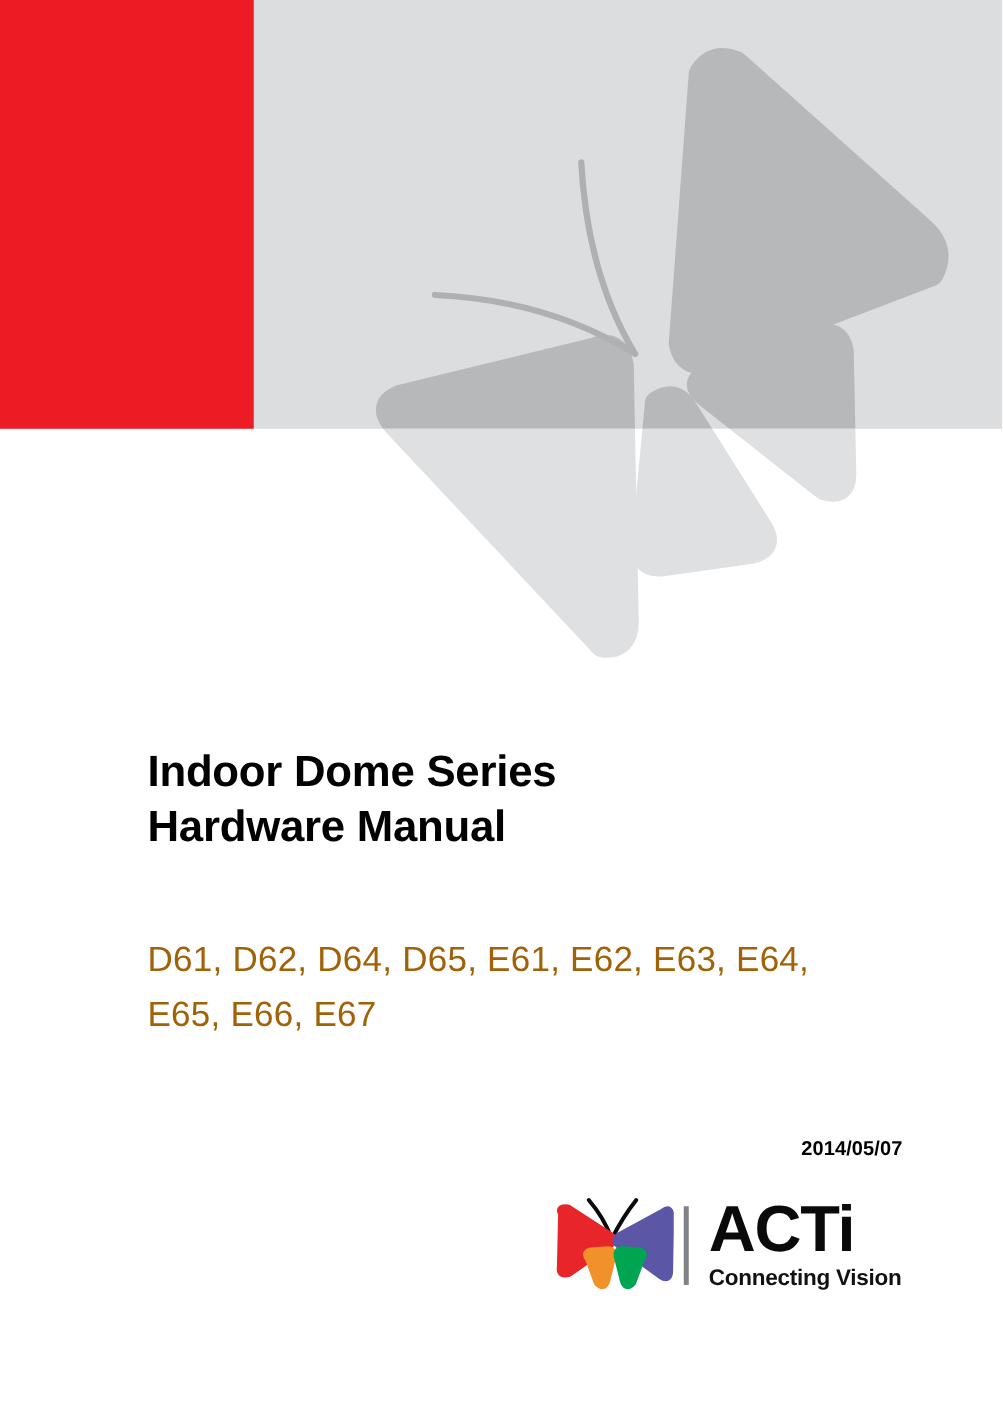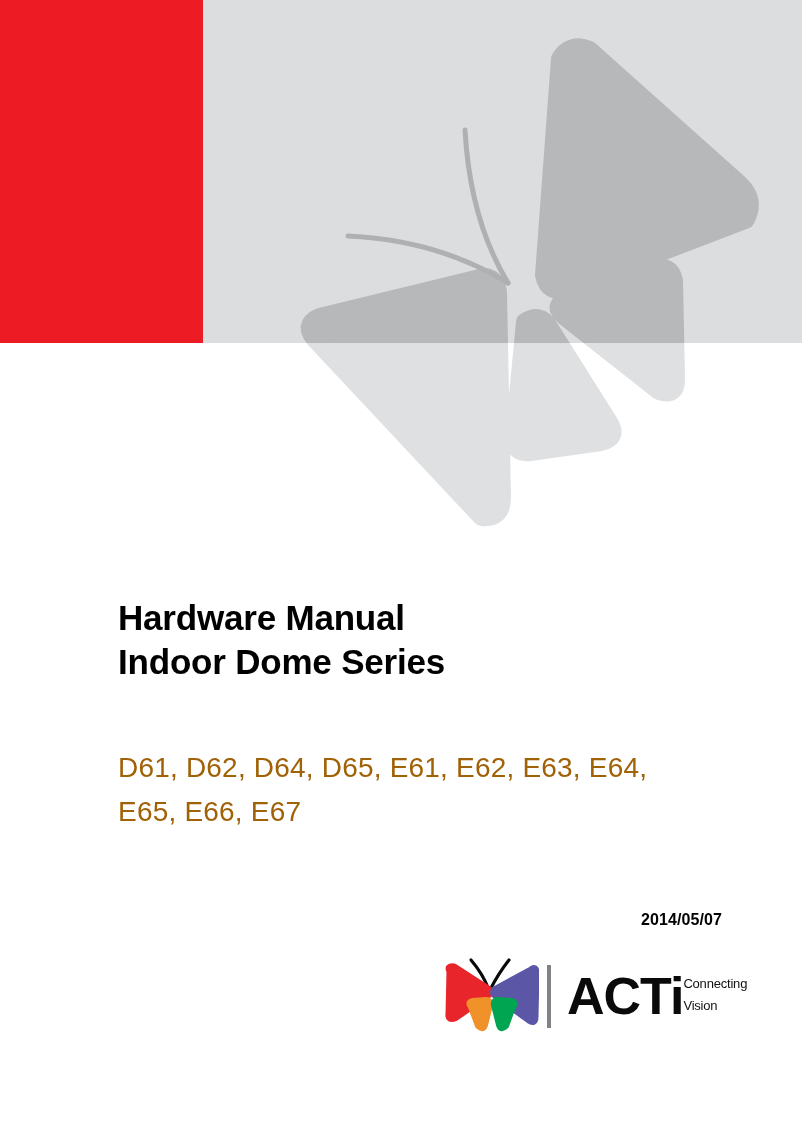--- a/index.html
+++ b/index.html
@@ -109,33 +109,33 @@
     width: 4px;
     height: 63px;
     background: #808285;
     margin-left: 8px;
     margin-right: 16px;
     flex: 0 0 auto;
   }
   .logo-words {
     flex: 1 1 auto;
     display: flex;
-    flex-direction: row;
+    flex-direction: column;
     justify-content: center;
   }
   .logo-acti {
     font-size: 52px;
     font-weight: bold;
     line-height: 50px;
     color: #0a0a0a;
     letter-spacing: -1px;
   }
   .logo-tagline {
-    font-size: 13px;
-    font-weight: normal;
+    font-size: 18px;
+    font-weight: bold;
     line-height: 22px;
     color: #111111;
     letter-spacing: -0.2px;
     margin-top: 2px;
   }
 </style>
 </head>
 <body>
 
 <div id="cover">
@@ -200,22 +200,22 @@
       </g>
 
       <g clip-path="url(#clip-below)">
         <use href="#bfly" fill="#dfe0e1" stroke="#dfe0e1"></use>
         <use href="#bfly-antennae" stroke="#e2e3e4"></use>
       </g>
     </svg>
   </div>
 
   <div class="title-block">
+    <div class="doc-title">Indoor Dome Series</div>
     <div class="doc-title">Hardware Manual</div>
-    <div class="doc-title">Indoor Dome Series</div>
   </div>
 
   <div class="model-list">D61, D62, D64, D65, E61, E62, E63, E64, E65, E66, E67</div>
 
   <div class="doc-date">2014/05/07</div>
 
   <div class="logo-lockup">
 
     <div class="logo-mark">
       <svg width="96" height="80" viewBox="0 0 96 80" xmlns="http://www.w3.org/2000/svg">

